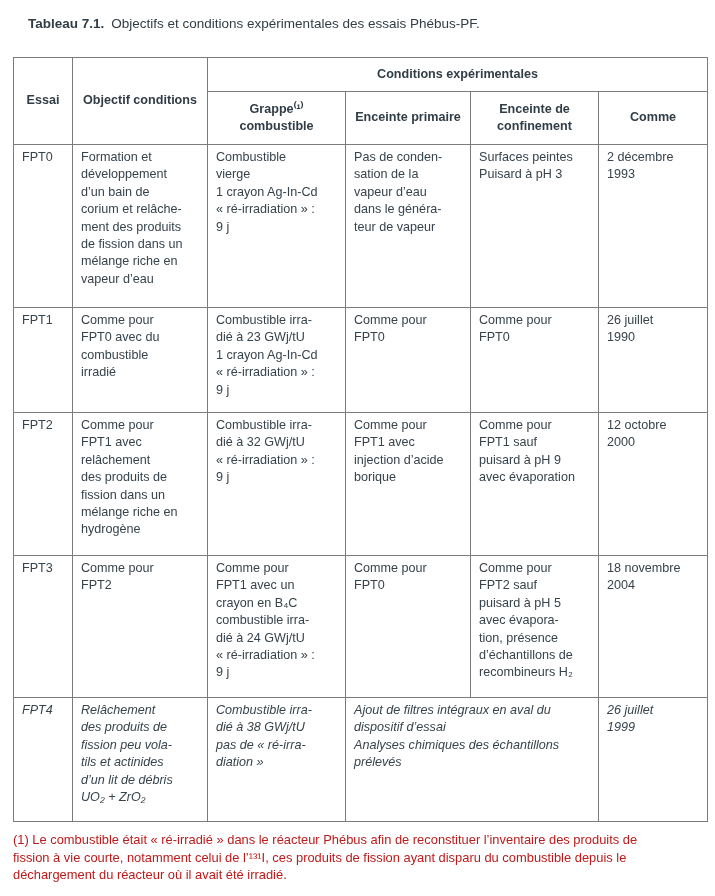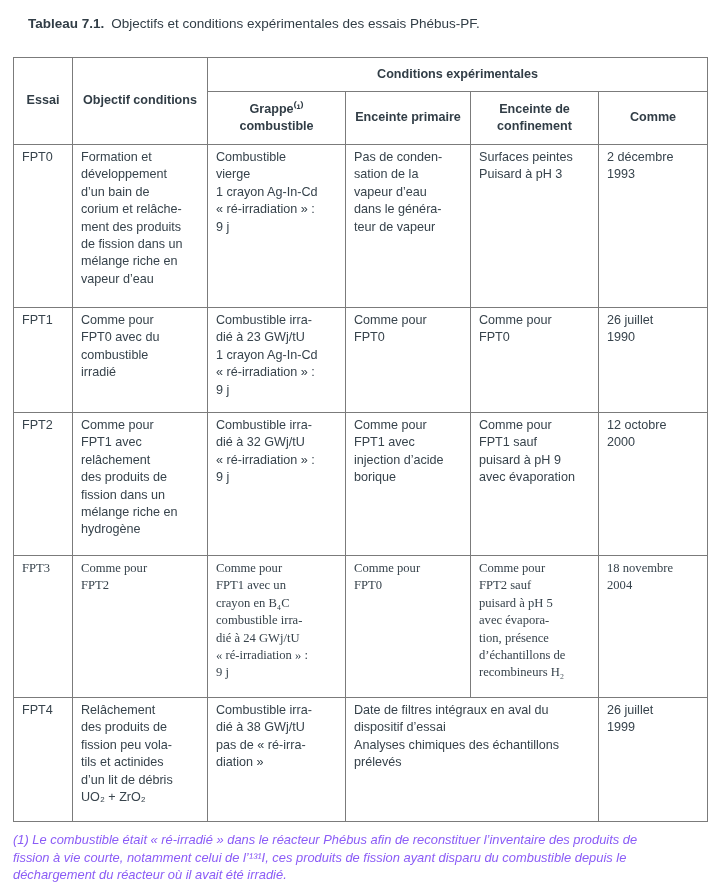--- a/index.html
+++ b/index.html
@@ -39,31 +39,30 @@
     text-align:left;
     padding:4px 8px;
   }
   td.essai{text-align:center;padding-left:3px;padding-right:3px;}
 
   tr.hdr-top th{height:34px;}
   tr.hdr-sub th{height:53px;}
   tr.row-0 td{height:163px;}
   tr.row-1 td{height:105px;}
   tr.row-2 td{height:143px;}
-  tr.row-3 td{height:142px;font-family:Liberation Serif, serif;}
-  tr.row-4 td{height:124px;}
+  tr.row-3 td{height:142px;}
+  tr.row-4 td{height:124px;font-style:italic;}
 
   .footnote{
     margin:9px 0 0 1px;
     width:697px;
     font-size:12.9px;
     line-height:17.6px;
     white-space:pre-line;
-    color:#8b5cf6;
-    font-style:italic;
+    color:#b91c1c;
   }
 </style>
 </head>
 <body>
 
 <div class="page">
 
   <p class="caption"><span class="caption-label">Tableau 7.1.</span><span>Objectifs et conditions expérimentales des essais Phébus-PF.</span></p>
 
   <table class="main">
@@ -190,21 +189,21 @@
       <td>Relâchement
 des produits de
 fission peu vola-
 tils et actinides
 d’un lit de débris
 UO₂ + ZrO₂</td>
       <td>Combustible irra-
 dié à 38 GWj/tU
 pas de « ré-irra-
 diation »</td>
-      <td colspan="2">Date de filtres intégraux en aval du
+      <td colspan="2">Ajout de filtres intégraux en aval du
 dispositif d’essai
 Analyses chimiques des échantillons
 prélevés</td>
       <td>26 juillet
 1999</td>
     </tr>
   </tbody>
     </table>
 
   <p class="footnote">(1) Le combustible était « ré-irradié » dans le réacteur Phébus afin de reconstituer l’inventaire des produits de

